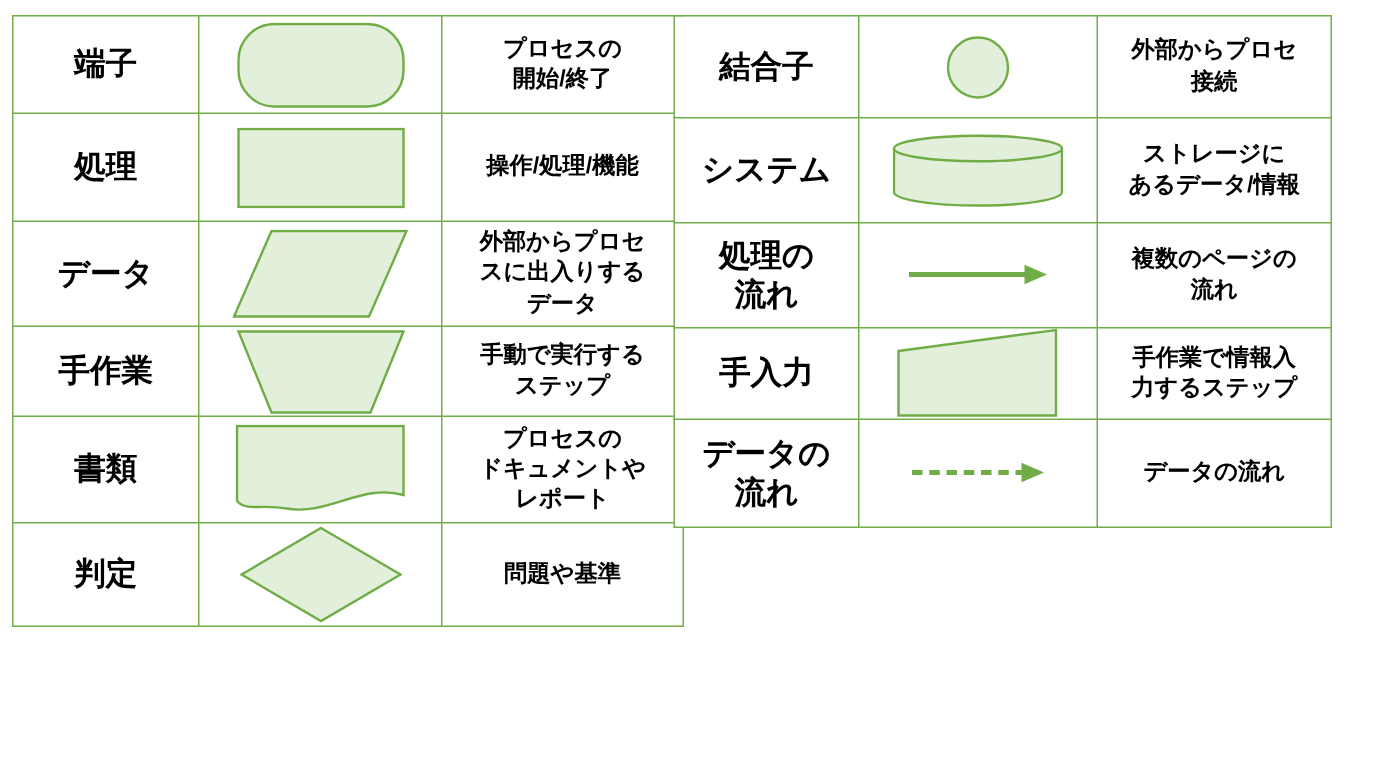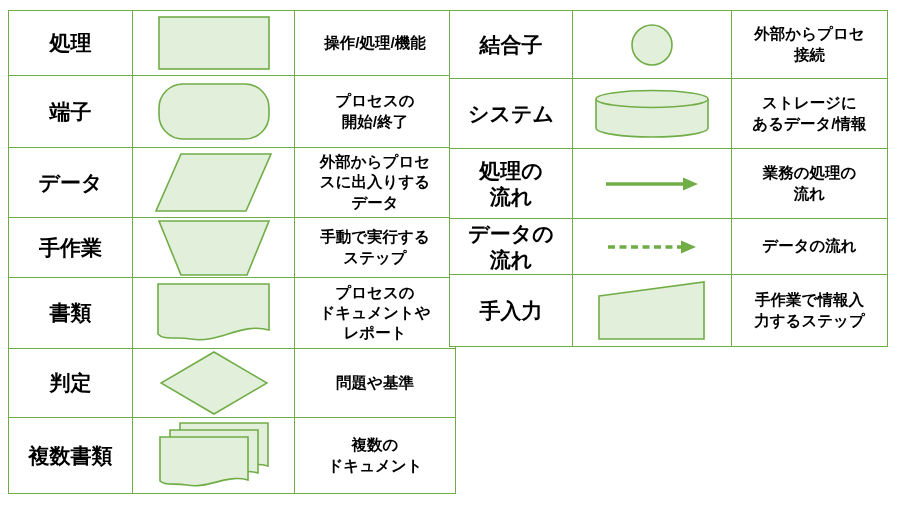--- a/index.html
+++ b/index.html
@@ -72,37 +72,37 @@
 <div class="canvas">
 
   <table class="legend tbl-left">
     <colgroup>
         <col style="width:124px">
         <col style="width:162px">
         <col style="width:161px">
       </colgroup>
     <tbody>
         <tr>
+      <td class="sym-label">端子</td>
+      <td class="shape-cell">
+        <span><svg width="112" height="57" viewBox="0 0 112 57">
+                <rect class="shp" x="1" y="1" width="110" height="55" rx="24" ry="24"></rect>
+              </svg></span>
+      </td>
+      <td class="sym-desc">プロセスの
+開始/終了</td>
+    </tr>
+    <tr>
       <td class="sym-label">処理</td>
       <td class="shape-cell">
         <span><svg width="112" height="54" viewBox="0 0 112 54">
                 <rect class="shp" x="1" y="1" width="110" height="52"></rect>
               </svg></span>
       </td>
       <td class="sym-desc">操作/処理/機能</td>
-    </tr>
-    <tr>
-      <td class="sym-label">端子</td>
-      <td class="shape-cell">
-        <span><svg width="112" height="57" viewBox="0 0 112 57">
-                <rect class="shp" x="1" y="1" width="110" height="55" rx="24" ry="24"></rect>
-              </svg></span>
-      </td>
-      <td class="sym-desc">プロセスの
-開始/終了</td>
     </tr>
     <tr>
       <td class="sym-label">データ</td>
       <td class="shape-cell">
         <span><svg width="117" height="59" viewBox="0 0 117 59">
                 <polygon class="shp" points="26,1 116,1 91,58 1,58"></polygon>
               </svg></span>
       </td>
       <td class="sym-desc">外部からプロセ
 スに出入りする
@@ -130,32 +130,20 @@
 レポート</td>
     </tr>
     <tr>
       <td class="sym-label">判定</td>
       <td class="shape-cell">
         <span><svg width="108" height="64" viewBox="0 0 108 64">
                 <polygon class="shp" points="54,1 107,32 54,63 1,32"></polygon>
               </svg></span>
       </td>
       <td class="sym-desc">問題や基準</td>
-    </tr>
-    <tr>
-      <td class="sym-label">複数書類</td>
-      <td class="shape-cell">
-        <span><svg width="110" height="68" viewBox="0 0 110 68">
-          <path class="shp" d="M21,1 H109 V44 C 87,38 70,53 48,49 C 35,47 26,50 21,45 Z"></path>
-          <path class="shp" d="M11,8 H99 V51 C 77,45 60,60 38,56 C 25,54 16,57 11,52 Z"></path>
-          <path class="shp" d="M1,15 H89 V58 C 67,52 50,67 28,63 C 15,61 6,64 1,59 Z"></path>
-        </svg></span>
-      </td>
-      <td class="sym-desc">複数の
-ドキュメント</td>
     </tr>
   </tbody>
     </table>
 
   <table class="legend tbl-right">
     <colgroup>
         <col style="width:123px">
         <col style="width:159px">
         <col style="width:156px">
       </colgroup>
@@ -183,40 +171,40 @@
     </tr>
     <tr>
       <td class="sym-label">処理の
 流れ</td>
       <td class="shape-cell">
         <span><svg width="96" height="18" viewBox="0 0 96 18">
                 <line class="ln" x1="2" y1="9" x2="81" y2="9"></line>
                 <polygon class="ah" points="79,2.5 94,9 79,15.5"></polygon>
               </svg></span>
       </td>
-      <td class="sym-desc">業務の処理の
+      <td class="sym-desc">複数のページの
 流れ</td>
+    </tr>
+    <tr>
+      <td class="sym-label">手入力</td>
+      <td class="shape-cell">
+        <span><svg width="108" height="60" viewBox="0 0 108 60">
+                <polygon class="shp" points="1,15 106,1 106,58 1,58"></polygon>
+              </svg></span>
+      </td>
+      <td class="sym-desc">手作業で情報入
+力するステップ</td>
     </tr>
     <tr>
       <td class="sym-label">データの
 流れ</td>
       <td class="shape-cell">
         <span><svg width="92" height="18" viewBox="0 0 92 18">
                 <line class="ln-dash" x1="2" y1="9" x2="77" y2="9"></line>
                 <polygon class="ah" points="75,2.5 90,9 75,15.5"></polygon>
               </svg></span>
       </td>
       <td class="sym-desc">データの流れ</td>
     </tr>
-    <tr>
-      <td class="sym-label">手入力</td>
-      <td class="shape-cell">
-        <span><svg width="108" height="60" viewBox="0 0 108 60">
-                <polygon class="shp" points="1,15 106,1 106,58 1,58"></polygon>
-              </svg></span>
-      </td>
-      <td class="sym-desc">手作業で情報入
-力するステップ</td>
-    </tr>
   </tbody>
     </table>
 
 </div>
 
 </body></html>

